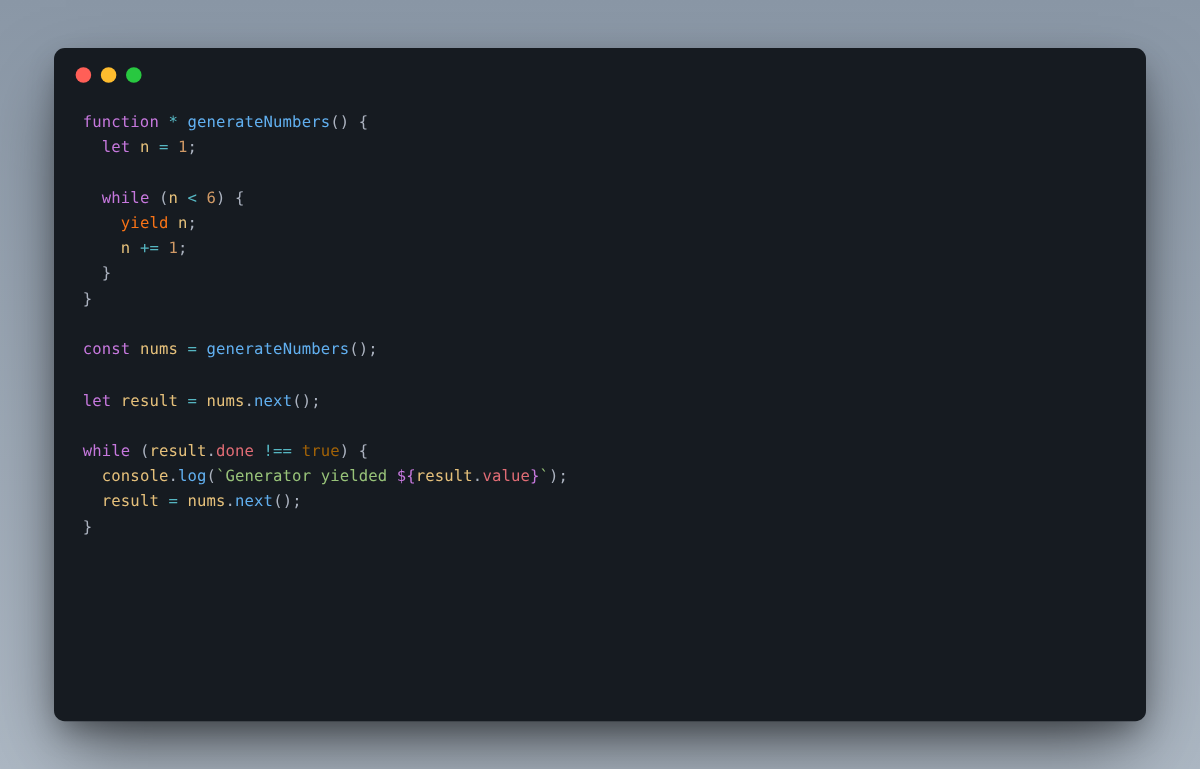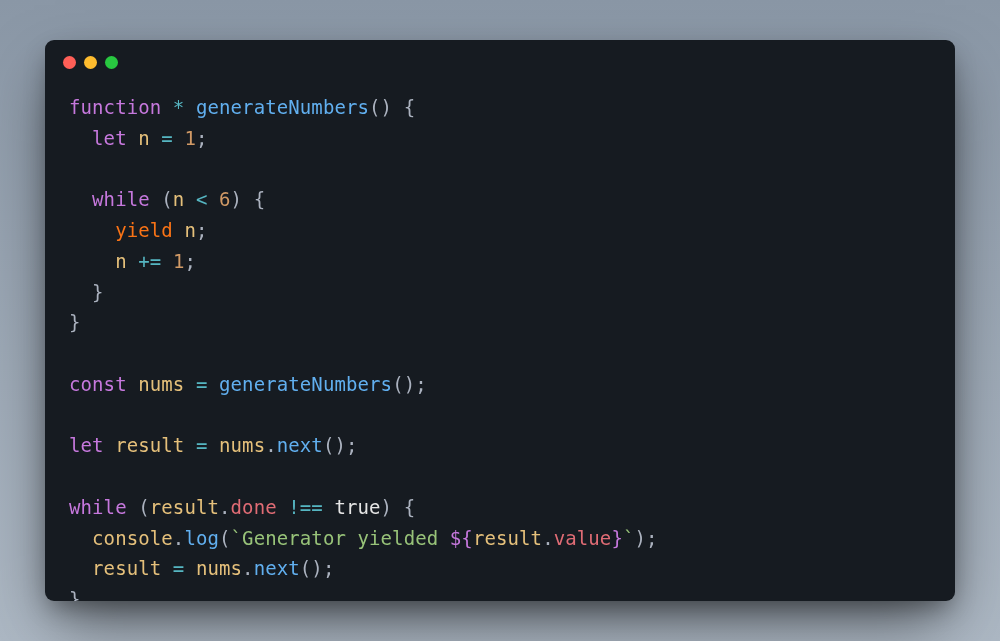--- a/index.html
+++ b/index.html
@@ -27,36 +27,36 @@
     }
     .tl-btn {
       width: 13px; height: 13px; border-radius: 50%;
     }
     .tl-close  { background: #ff5f57; }
     .tl-min    { background: #febc2e; }
     .tl-zoom   { background: #28c840; }
     .code-area {
       flex: 1 1 auto;
       padding: 8px 24px 20px 24px;
-      font-size: 19px;
+      font-size: 13px;
       line-height: 1.62;
       white-space: pre;
       color: #cdd6e0;
       letter-spacing: 0.1px;
     }
     .code-area span { white-space: pre; }
     .tok-kw-decl   { color: #c678dd; }   
     .tok-kw-flow   { color: #f97316; }   
     .tok-op        { color: #56b6c2; }   
     .tok-fn-def    { color: #61afef; }   
     .tok-fn-call   { color: #61afef; }   
     .tok-ident     { color: #e5c07b; }   
     .tok-prop      { color: #e06c75; }   
     .tok-num       { color: #d19a66; }   
-    .tok-bool      { color: #e5e5e5; }   
+    .tok-bool      { color: #a16207; }   
     .tok-punc      { color: #abb2bf; }   
     .tok-str       { color: #98c379; }   
     .tok-tpl       { color: #c678dd; }   
   </style>
 </head>
 <body>
 
 <div class="window">
   <div class="titlebar">
     <div class="tl-btn tl-close"></div>

